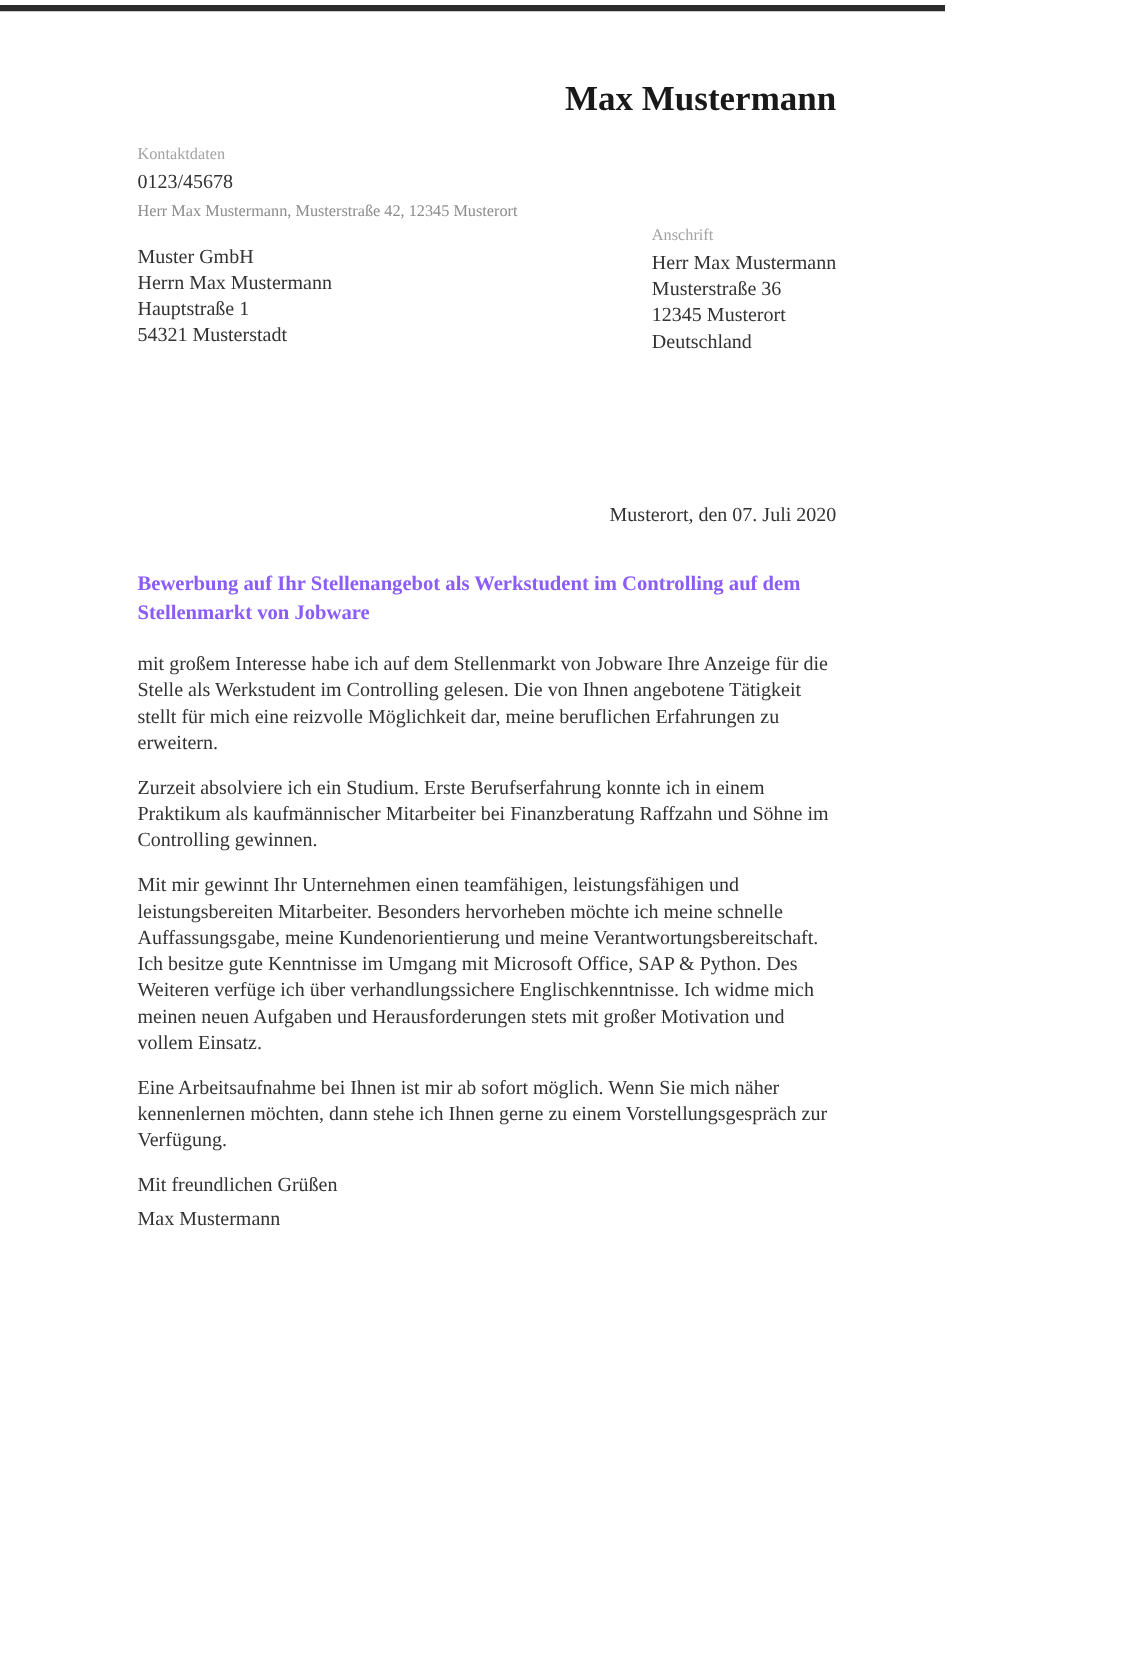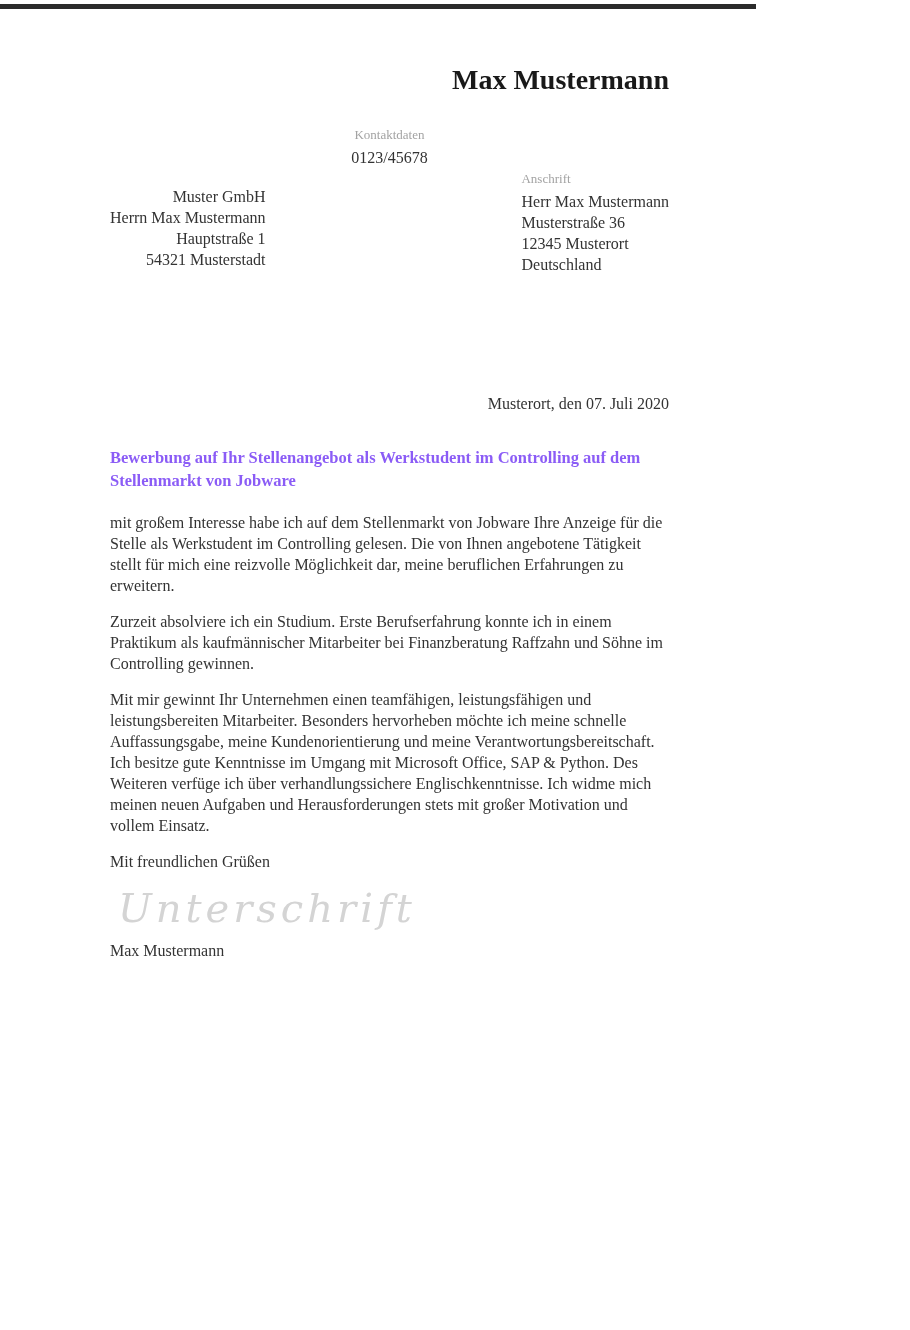--- a/index.html
+++ b/index.html
@@ -32,22 +32,22 @@
   }
   .name-heading {
     margin-top: 56px;
     text-align: right;
     font-size: 28px;
     line-height: 1.05;
     font-weight: bold;
     color: #191919;
   }
   .contact-block {
-    margin-top: 32px;
-    text-align: center;
+    margin-top: 20px;
+    text-align: left;
   }
   .section-label {
     font-size: 13px;
     line-height: 17px;
     color: #a3a3a3;
     margin-bottom: 4px;
   }
   .contact-line {
     font-size: 16px;
     line-height: 21px;
@@ -59,21 +59,21 @@
     line-height: 17px;
     color: #8c8c8c;
   }
   .address-row {
     margin-top: 18px;
     display: flex;
     justify-content: space-between;
     align-items: flex-start;
   }
   .recipient-block {
-    text-align: right;
+    text-align: left;
   }
   .address-block {
     margin-top: -16px;
     text-align: left;
   }
   .addr-line {
     font-size: 16px;
     line-height: 21px;
     color: #333333;
   }
@@ -136,20 +136,21 @@
 
   <div class="content">
 
     <div class="name-heading">Max Mustermann</div>
 
     <div class="contact-block">
       <div class="section-label">Kontaktdaten</div>
       <div class="contact-line">0123/45678</div>
     </div>
 
+    <div class="sender-line">Herr Max Mustermann, Musterstraße 42, 12345 Musterort</div>
 
     <div class="address-row">
 
       <div class="recipient-block">
         <div class="addr-line">Muster GmbH</div>
         <div class="addr-line">Herrn Max Mustermann</div>
         <div class="addr-line">Hauptstraße 1</div>
         <div class="addr-line">54321 Musterstadt</div>
       </div>
 
@@ -164,22 +165,22 @@
     </div>
 
     <div class="date-line">Musterort, den 07. Juli 2020</div>
 
     <div class="subject-line">Bewerbung auf Ihr Stellenangebot als Werkstudent im Controlling auf dem Stellenmarkt von Jobware</div>
 
 
     <p class="body-paragraph">mit großem Interesse habe ich auf dem Stellenmarkt von Jobware Ihre Anzeige für die Stelle als Werkstudent im Controlling gelesen. Die von Ihnen angebotene Tätigkeit stellt für mich eine reizvolle Möglichkeit dar, meine beruflichen Erfahrungen zu erweitern.</p>
     <p class="body-paragraph">Zurzeit absolviere ich ein Studium. Erste Berufserfahrung konnte ich in einem Praktikum als kaufmännischer Mitarbeiter bei Finanzberatung Raffzahn und Söhne im Controlling gewinnen.</p>
     <p class="body-paragraph">Mit mir gewinnt Ihr Unternehmen einen teamfähigen, leistungsfähigen und leistungsbereiten Mitarbeiter. Besonders hervorheben möchte ich meine schnelle Auffassungsgabe, meine Kundenorientierung und meine Verantwortungsbereitschaft. Ich besitze gute Kenntnisse im Umgang mit Microsoft Office, SAP &amp; Python. Des Weiteren verfüge ich über verhandlungssichere Englischkenntnisse. Ich widme mich meinen neuen Aufgaben und Herausforderungen stets mit großer Motivation und vollem Einsatz.</p>
+    <p class="body-paragraph">Eine Arbeitsaufnahme bei Ihnen ist mir ab sofort möglich. Wenn Sie mich näher kennenlernen möchten, dann stehe ich Ihnen gerne zu einem Vorstellungsgespräch zur Verfügung.</p>
 
     <div class="closing">Mit freundlichen Grüßen</div>
 
-    <div class="signature">Unterschrift</div>
 
     <div class="signoff-name">Max Mustermann</div>
 
   </div>
 
 </div>
 
 </body></html>

